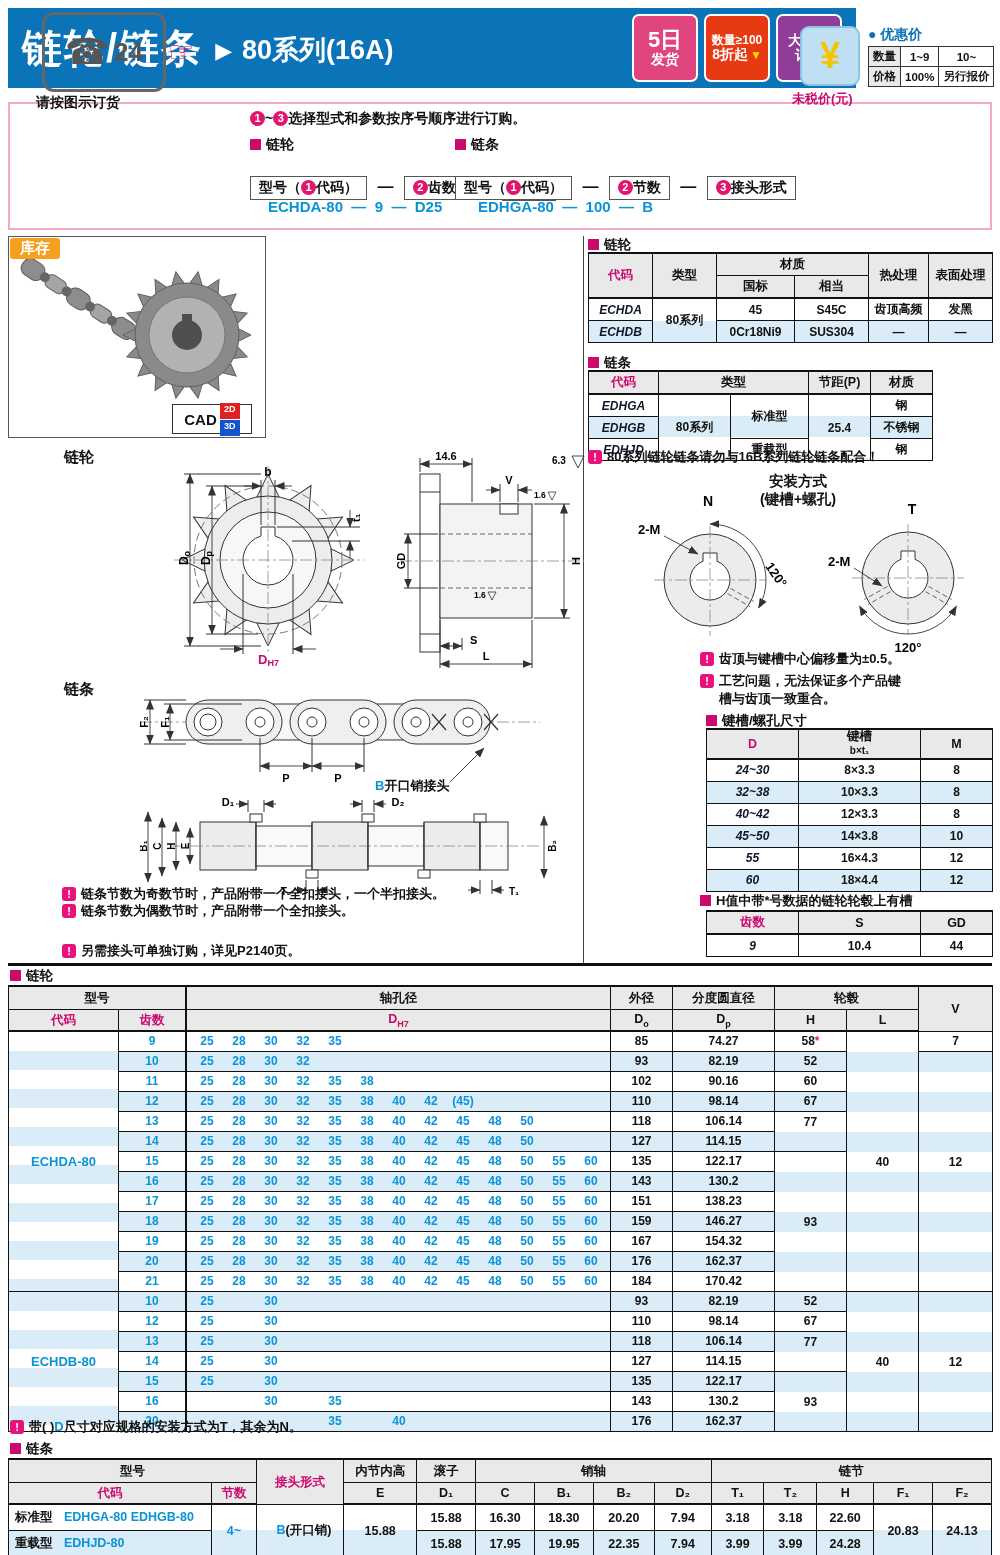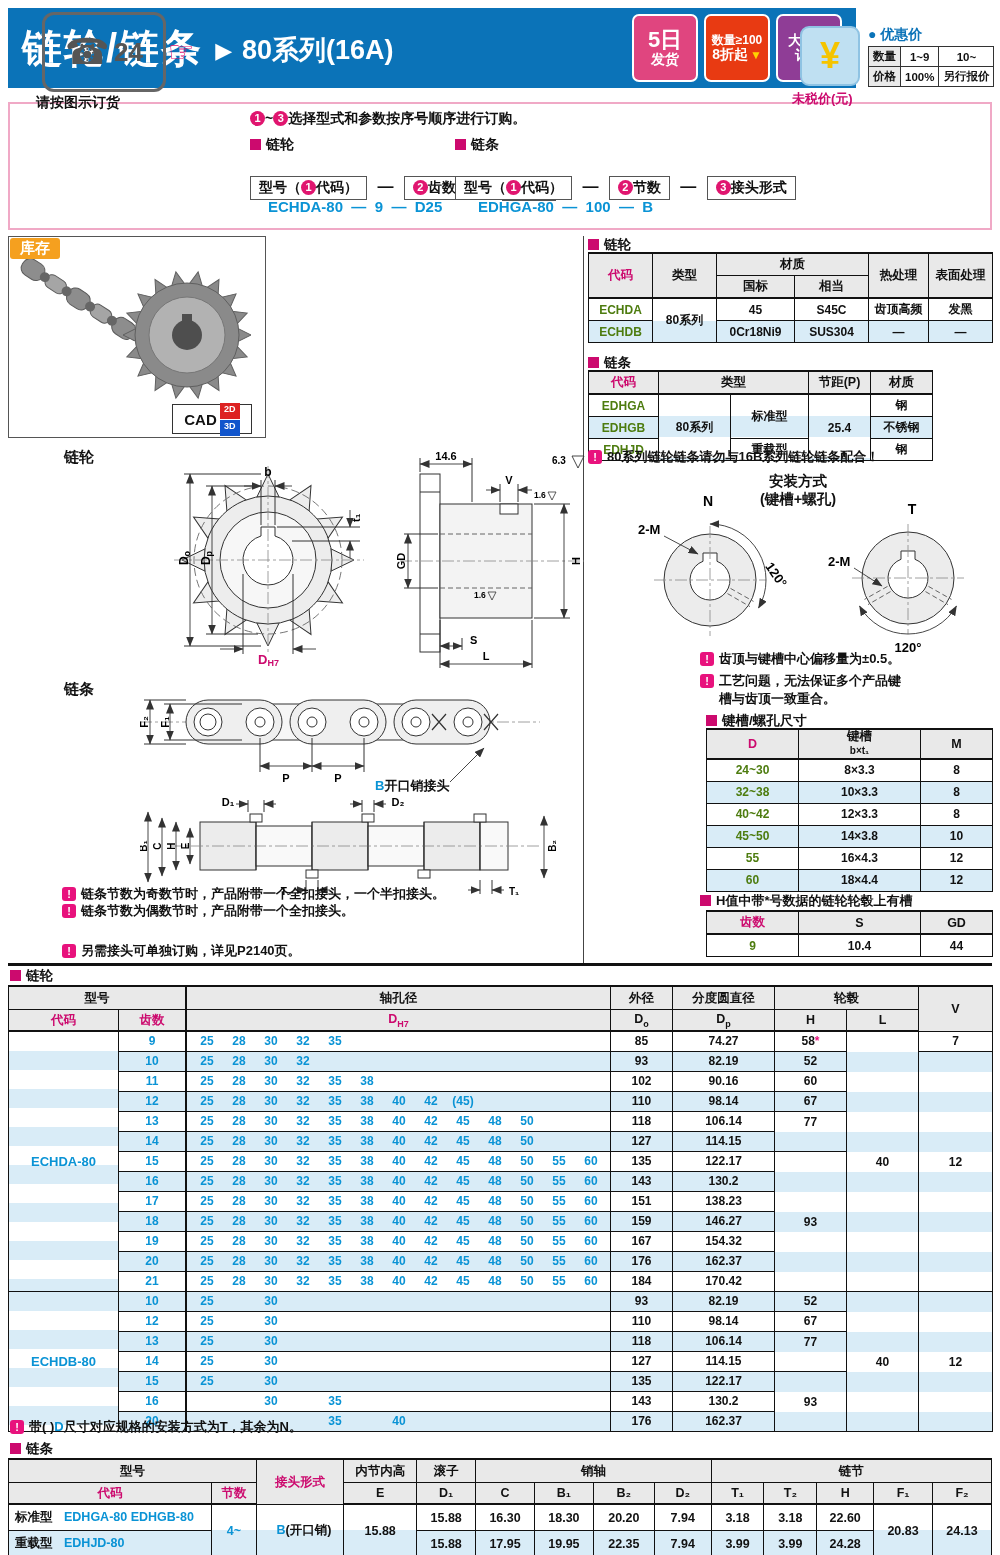--- a/index.html
+++ b/index.html
@@ -71,21 +71,21 @@
   .note-ico{display:inline-block;width:14px;height:14px;background:#e8127d;color:#fff;border-radius:3px;font-size:11px;font-weight:900;text-align:center;line-height:14px;margin-right:5px;}
   .note-ico::before{content:"!";}
   .mount-title{font-size:14.5px;font-weight:800;text-align:center;line-height:1.25;}
 
   
   table.spec{border-collapse:separate;border-spacing:0;table-layout:fixed;border-top:2px solid #111;border-left:1px solid #111;}
   table.spec th,table.spec td{border-right:1px solid #111;border-bottom:1px solid #111;text-align:center;padding:0 2px;overflow:hidden;white-space:nowrap;}
   table.spec th{background:#e9e9e9;font-size:12.5px;font-weight:800;height:21px;}
   table.spec td{font-size:12px;font-weight:700;height:21px;}
   table.spec .mag{color:#cc0a6e;}
-  table.spec td.code{color:#4d7c0f;font-weight:800;}
+  table.spec td.code{color:#0f172a;font-weight:800;font-style:italic;}
   table.spec tr.alt td{background:#d9ecf7;}
   table.spec th.hb2,table.spec td.hb2{border-bottom:2px solid #111;}
   .grad-wb{background-image:repeating-linear-gradient(to bottom,#fff 0 22px,#d9ecf7 22px 44px);}
   .grad-wb21{background-image:repeating-linear-gradient(to bottom,#fff 0 21px,#d9ecf7 21px 42px);}
 
   .section-title{font-size:13.5px;font-weight:800;}
 
   
   #maintbl{left:8px;top:985px;border-collapse:separate;border-spacing:0;table-layout:fixed;width:984px;border-top:2px solid #111;border-left:1px solid #111;}
   #maintbl th,#maintbl td{border-right:1px solid #111;border-bottom:1px solid #111;text-align:center;padding:0;white-space:nowrap;overflow:hidden;}

